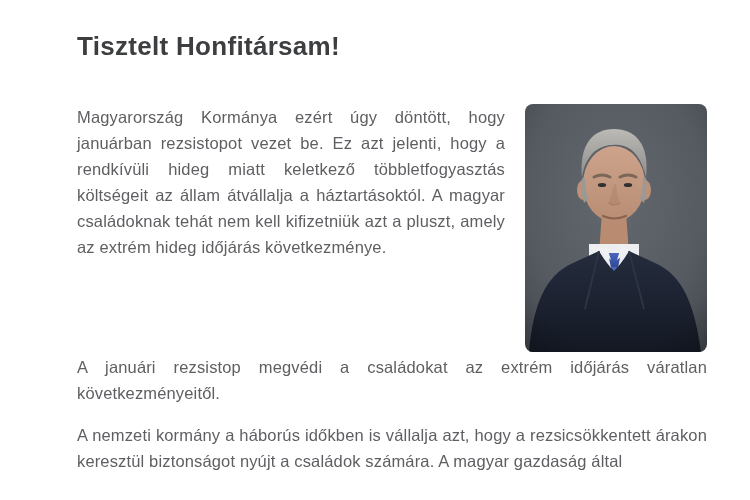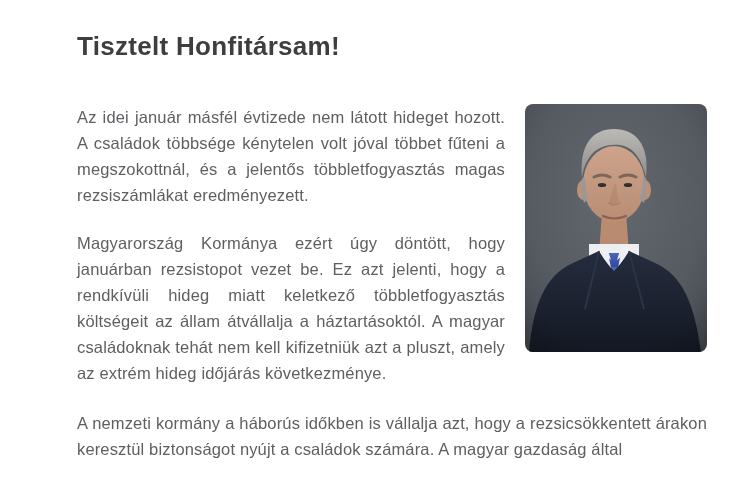--- a/index.html
+++ b/index.html
@@ -49,21 +49,20 @@
 </style>
 </head>
 <body>
 
 <div class="page">
 
   <h1 class="title">Tisztelt Honfitársam!</h1>
 
   <div class="row">
     <div class="col-text">
-      <p class="para">Az idei január másfél évtizede nem látott hideget hozott. A családok többsége kénytelen volt jóval többet fűteni a megszokottnál, és a jelentős többletfogyasztás magas rezsiszámlákat eredményezett.</p>
       <p class="para">Magyarország Kormánya ezért úgy döntött, hogy januárban rezsistopot vezet be. Ez azt jelenti, hogy a rendkívüli hideg miatt keletkező többletfogyasztás költségeit az állam átvállalja a háztartásoktól. A magyar családoknak tehát nem kell kifizetniük azt a pluszt, amely az extrém hideg időjárás következménye.</p>
     </div>
 
     <div class="photo">
       <svg width="182" height="248" viewBox="0 0 182 248" xmlns="http://www.w3.org/2000/svg" role="img">
         <defs>
           <radialGradient id="bgGrad" cx="50%" cy="38%" r="78%">
             <stop offset="0%" stop-color="#63686e"></stop>
             <stop offset="62%" stop-color="#565b61"></stop>
             <stop offset="100%" stop-color="#42474d"></stop>
@@ -126,15 +125,16 @@
         <path d="M 89 80 C 87 89 85 95 84 99 Q 89 103 95 99 C 93 95 92 89 91 80 Z" fill="rgba(120,75,50,0.12)"></path>
         <path d="M 84 99 Q 89 103 95 99" stroke="#a87f68" stroke-width="1.5" fill="none" stroke-linecap="round"></path>
 
         <path d="M 78 112 Q 89 117 101 112" stroke="#8c6351" stroke-width="2.2" fill="none" stroke-linecap="round"></path>
 
         <rect x="0" y="0" width="182" height="248" fill="url(#vignette)"></rect>
       </svg>
     </div>
   </div>
 
+  <p class="para para-3">A januári rezsistop megvédi a családokat az extrém időjárás váratlan következményeitől.</p>
   <p class="para para-4">A nemzeti kormány a háborús időkben is vállalja azt, hogy a rezsicsökkentett árakon keresztül biztonságot nyújt a családok számára. A magyar gazdaság által</p>
 
 </div>
 
 </body></html>

